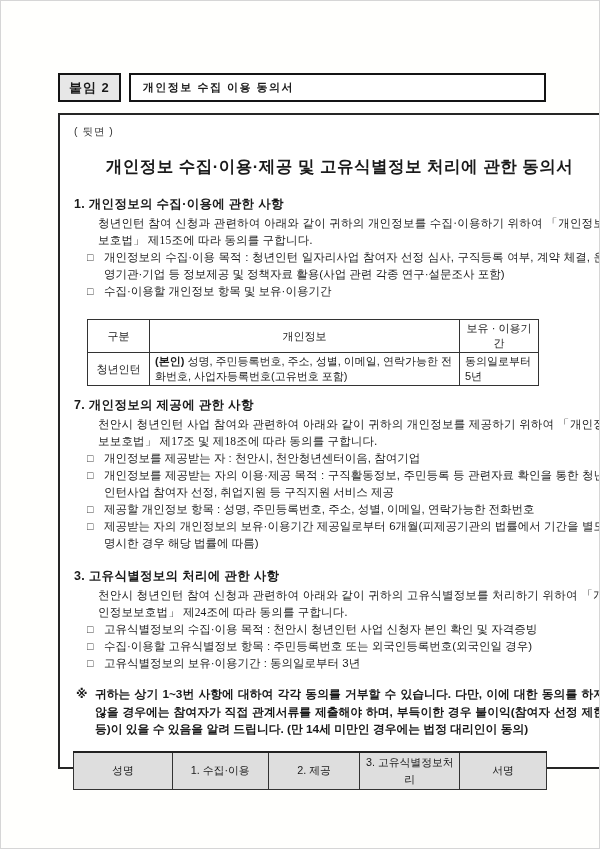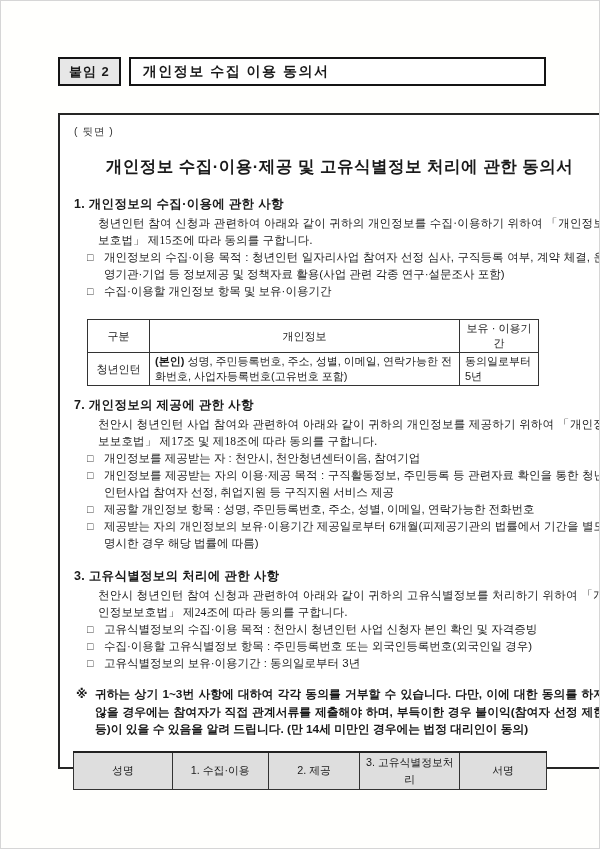--- a/index.html
+++ b/index.html
@@ -13,21 +13,21 @@
     position: relative;
     width: 600px;
     height: 849px;
     background: #fffffd;
     border: 1px solid #d6d6d6;
     overflow: hidden;
   }
   
   .attachment-row {
     position: absolute;
-    left: 57px; top: 56px;
+    left: 57px; top: 72px;
     width: 488px;
     display: flex;
     gap: 8px;
     height: 29px;
   }
   .badge {
     background: #e7e7e7;
     border: 2px solid #141414;
     font-weight: bold;
     font-size: 13px;
@@ -35,21 +35,21 @@
     align-items: center;
     padding: 0 9px;
     letter-spacing: 1px;
     white-space: nowrap;
   }
   .attachment-title {
     flex: 1;
     background: #ffffff;
     border: 2px solid #141414;
     font-weight: bold;
-    font-size: 14px;
+    font-size: 11px;
     display: flex;
     align-items: center;
     padding: 0 12px;
     letter-spacing: 1.5px;
   }
   
   .doc-box {
     position: absolute;
     left: 57px; top: 112px;
     width: 563px;

